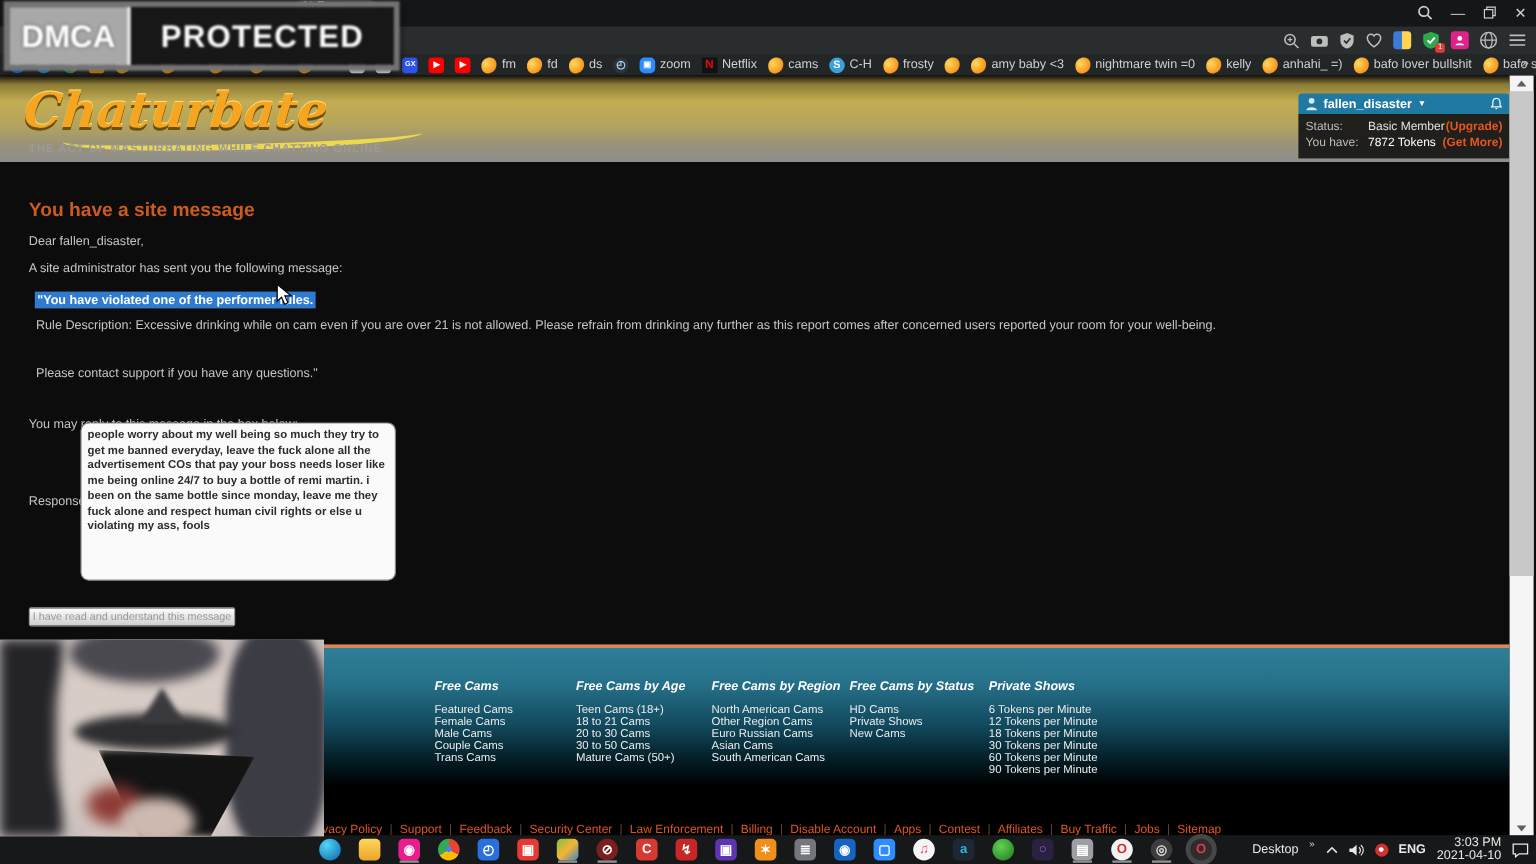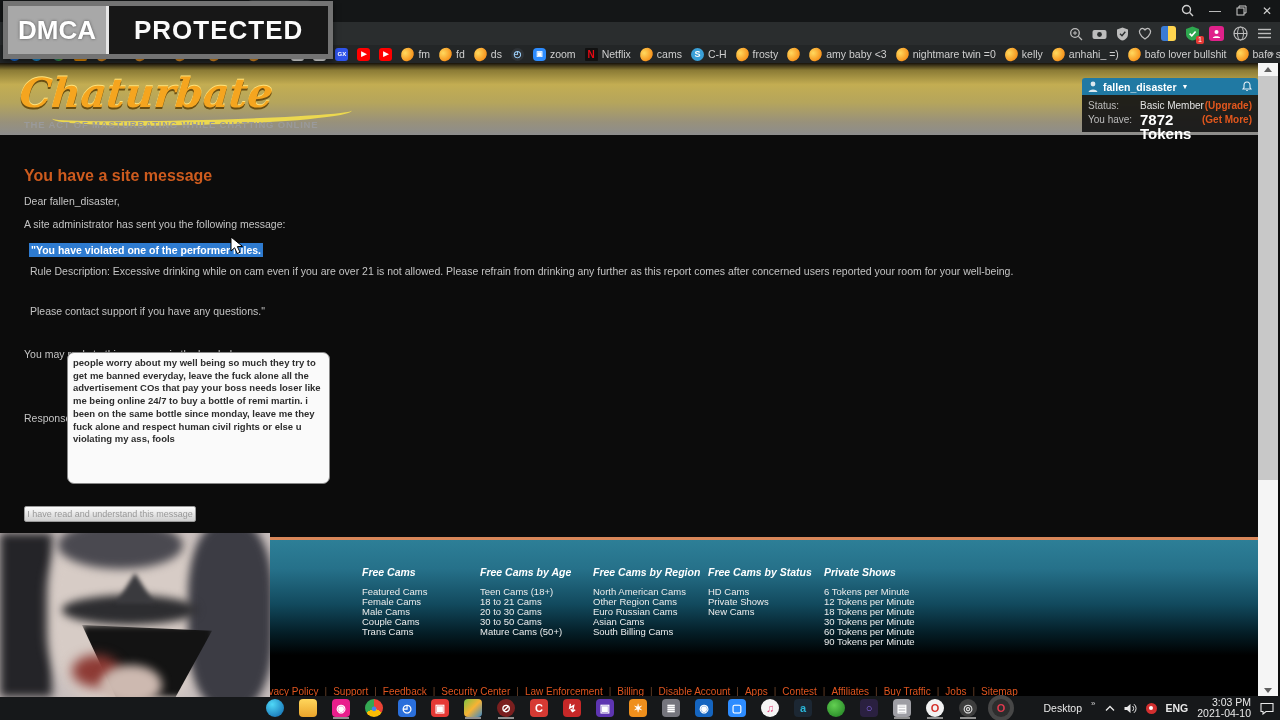--- a/index.html
+++ b/index.html
@@ -55,21 +55,21 @@
   .tagline{position:absolute;left:24px;top:56px;font-size:9.5px;color:#9a9a9a;letter-spacing:.8px;font-weight:bold;}
   .userbar{position:absolute;left:1082px;top:15px;width:176px;height:17px;background:#2079a3;border-radius:3px 3px 0 0;
         display:flex;align-items:center;gap:5px;padding:0 6px;box-sizing:border-box;color:#fff;}
   .username{font-size:10.5px;font-weight:bold;}
   .caret{font-size:7px;}
   .userinfo{position:absolute;left:1082px;top:32px;width:176px;height:37px;background:rgba(22,22,22,.93);
         font-size:10px;color:#bdbdbd;padding:4px 6px;box-sizing:border-box;}
   .uirow{display:flex;line-height:14px;}
   .uirow .lab{width:52px;}
   .uirow .val{flex:1;color:#e2e2e2;}
-  .uirow .val.b{font-weight:bold;color:#fff;font-size:15px;}
+  .uirow .val.b{font-weight:normal;color:#fff;font-size:10px;}
   .uirow .lnk{color:#e2571d;font-weight:bold;}
   .nav{position:absolute;left:0;top:72px;width:1258px;height:22px;background:#1d7391;border-bottom:2px solid #c94f1c;
        display:flex;align-items:center;gap:17px;padding-left:24px;box-sizing:border-box;}
   .nav a{color:#fff;font-size:11.5px;font-weight:bold;letter-spacing:.3px;text-decoration:none;white-space:nowrap;}
   .h1{position:absolute;left:24px;top:104px;font-size:16px;font-weight:bold;color:#cd5b1e;}
   .msg{position:absolute;color:#c4c4c4;font-size:10.5px;white-space:nowrap;}
   .hl{background:#2e7bd0;color:#fff;padding:1px 2px;font-weight:bold;}
   .replylabel{position:absolute;left:24px;top:349px;font-size:10.5px;color:#c4c4c4;}
   .resp{position:absolute;left:67px;top:289px;width:263px;height:132px;box-sizing:border-box;background:#fafafa;
         border:1px solid #878787;border-radius:7px;padding:4px 5px;font-family:"Liberation Sans",sans-serif;
@@ -386,21 +386,21 @@
             <a>20 to 30 Cams</a>
             <a>30 to 50 Cams</a>
             <a>Mature Cams (50+)</a>
           </div>
           <div class="fcol" style="left: 593px;">
             <div class="ft">Free Cams by Region</div>
             <a>North American Cams</a>
             <a>Other Region Cams</a>
             <a>Euro Russian Cams</a>
             <a>Asian Cams</a>
-            <a>South Billing Cams</a>
+            <a>South American Cams</a>
           </div>
           <div class="fcol" style="left: 708px;">
             <div class="ft">Free Cams by Status</div>
             <a>HD Cams</a>
             <a>Private Shows</a>
             <a>New Cams</a>
           </div>
           <div class="fcol" style="left: 824px;">
             <div class="ft">Private Shows</div>
             <a>6 Tokens per Minute</a>

